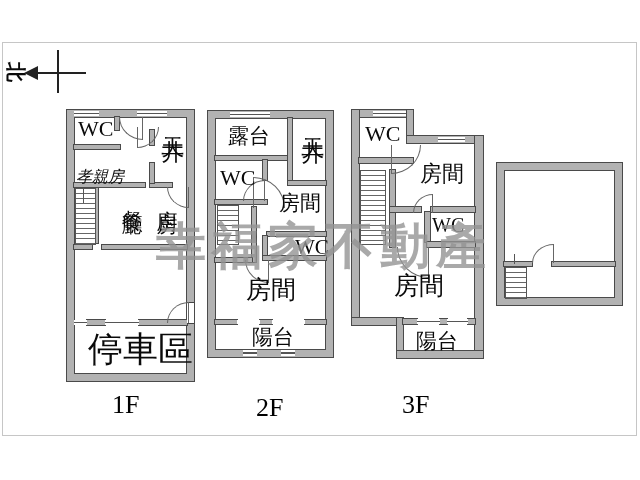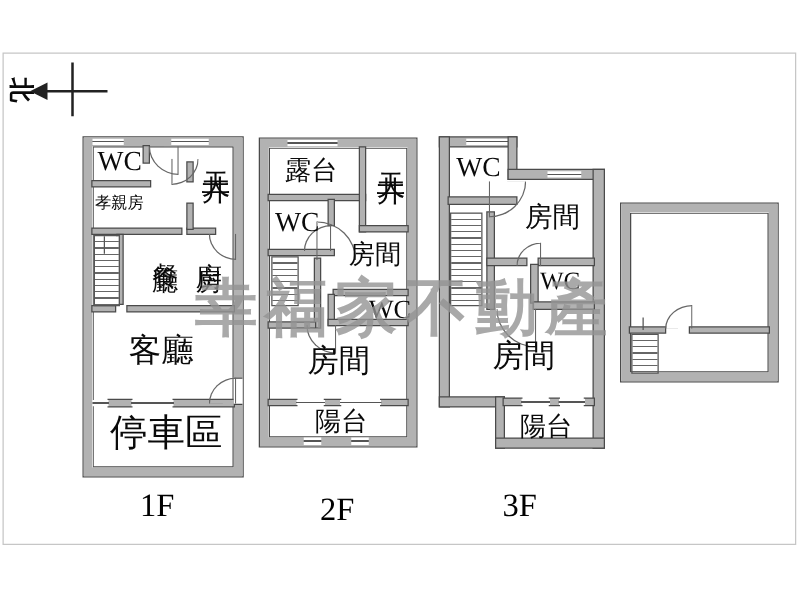--- a/index.html
+++ b/index.html
@@ -66,25 +66,24 @@
     <div class="win" style="left:63px;top:-6px;width:30px;height:5px;"></div>
     <div class="gap" style="left:113px;top:185px;width:7px;height:20px;"></div>
     <div class="door d-tr-right" style="left:45px;top:0;width:22px;height:22px;"></div>
     <div class="door d-tl-left" style="left:63px;top:10px;width:20px;height:20px;"></div>
     <div class="door d-tr-right" style="left:93px;top:70px;width:20px;height:20px;"></div>
     <div class="door d-br-right" style="left:93px;top:185px;width:20px;height:20px;"></div>
     <div class="stairs" style="left:1px;top:71px;width:19px;height:55px;"></div>
     <div class="sline" style="left:9px;top:72px;height:14px;"></div>
     <div class="lbl" style="left:4px;top:1px;font-size:22px;">WC</div>
     <div class="vlbl" style="left:86px;top:2px;font-size:23px;">天井</div>
-    <div class="lbl" style="left:2px;top:38px;font-size:13px;">孝親房</div>
+    <div class="lbl" style="left:2px;top:52px;font-size:16px;font-style:italic;">孝親房</div>
     <div class="vlbl" style="left:46px;top:76px;font-size:21px;">餐廳</div>
     <div class="vlbl" style="left:81px;top:76px;font-size:21px;">廚房</div>
-    <div class="lbl" style="left:29px;top:151px;font-size:26px;">客廳</div>
-    <div class="lbl" style="left:14px;top:215px;font-size:30px;">停車區</div>
+    <div class="lbl" style="left:14px;top:215px;font-size:35px;">停車區</div>
   </div>
 
   <div class="plan" style="left:208px;top:111px;width:125px;height:246px;">
     <div class="w" style="left:0;top:38px;width:77px;height:4px;"></div>
     <div class="w" style="left:73px;top:0;width:4px;height:67px;"></div>
     <div class="w" style="left:73px;top:63px;width:38px;height:4px;"></div>
     <div class="w" style="left:0;top:82px;width:52px;height:4px;"></div>
     <div class="w" style="left:48px;top:42px;width:4px;height:20px;"></div>
     <div class="w" style="left:37px;top:89px;width:4px;height:55px;"></div>
     <div class="w" style="left:0;top:140px;width:37px;height:4px;"></div>

